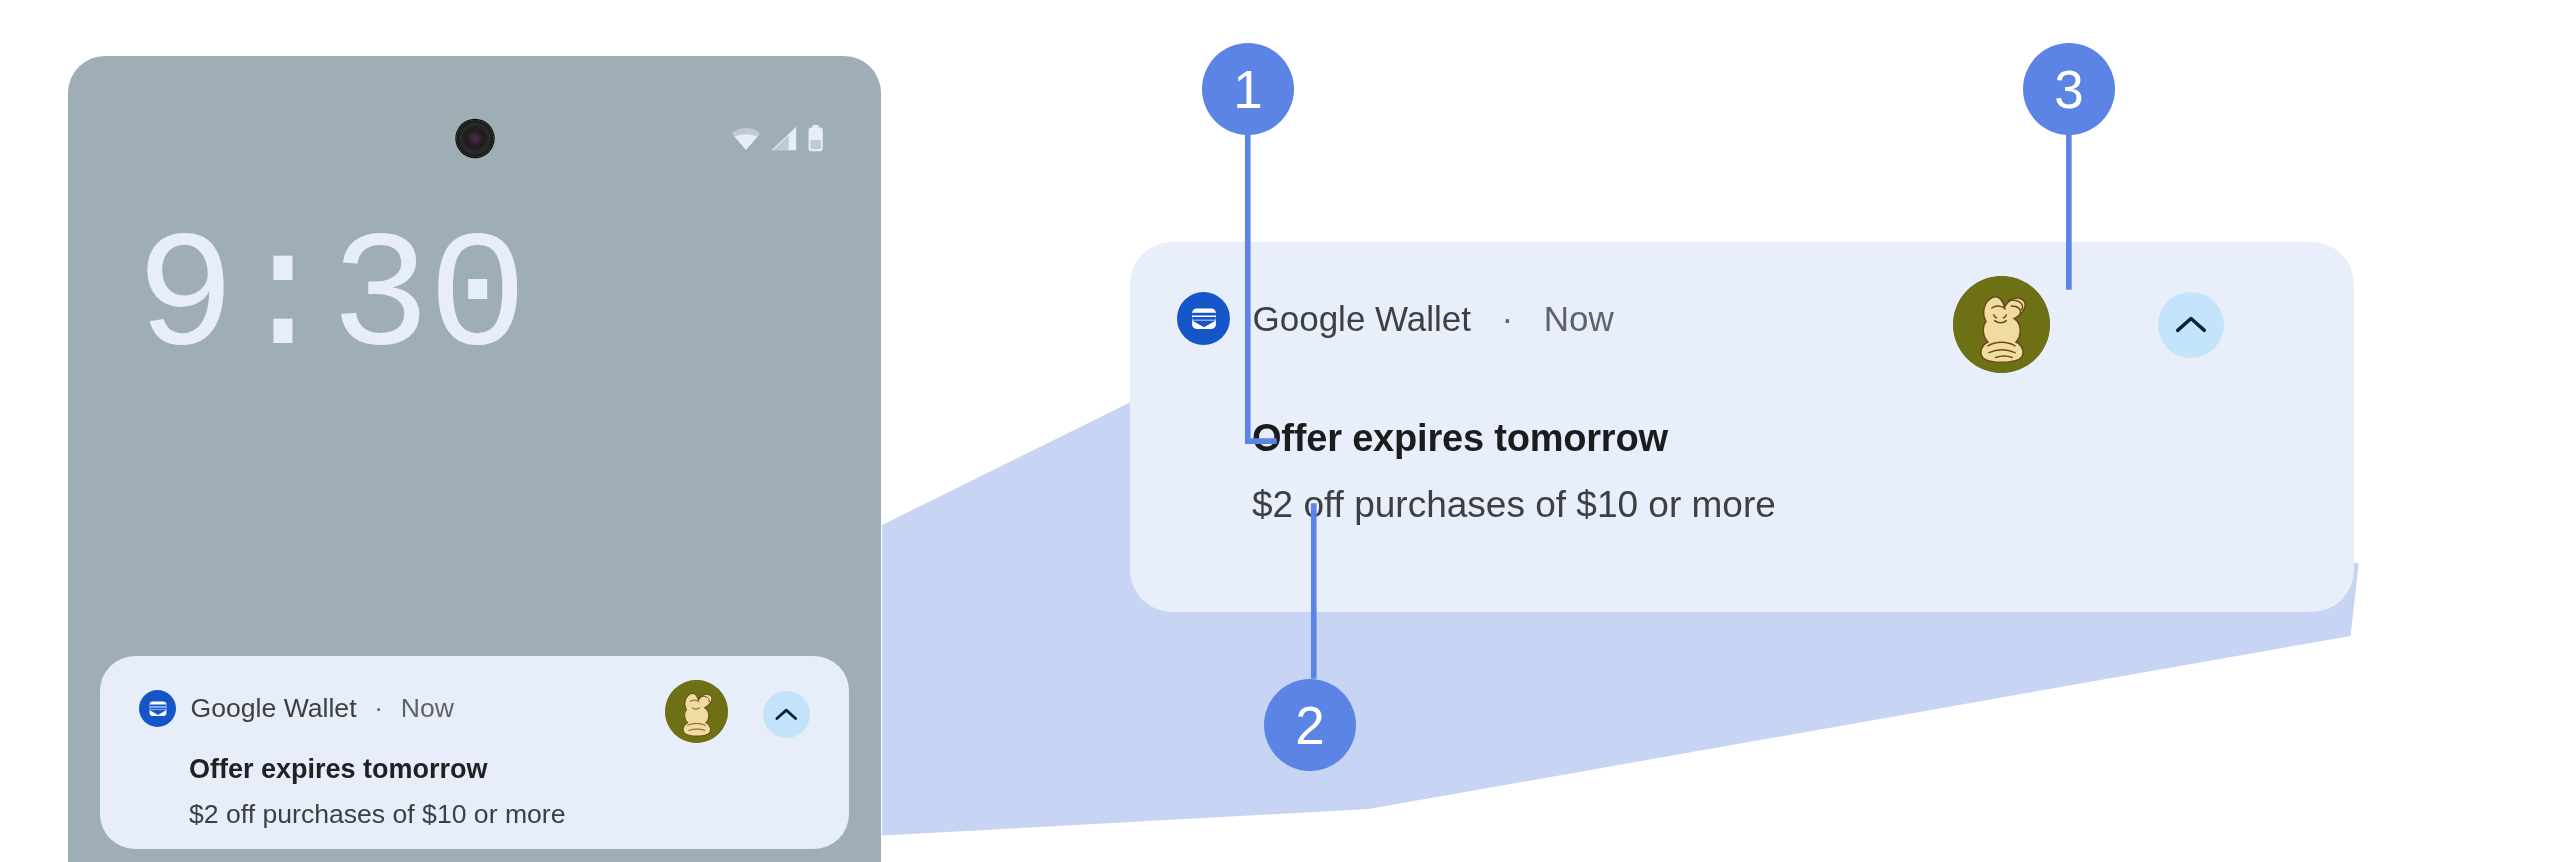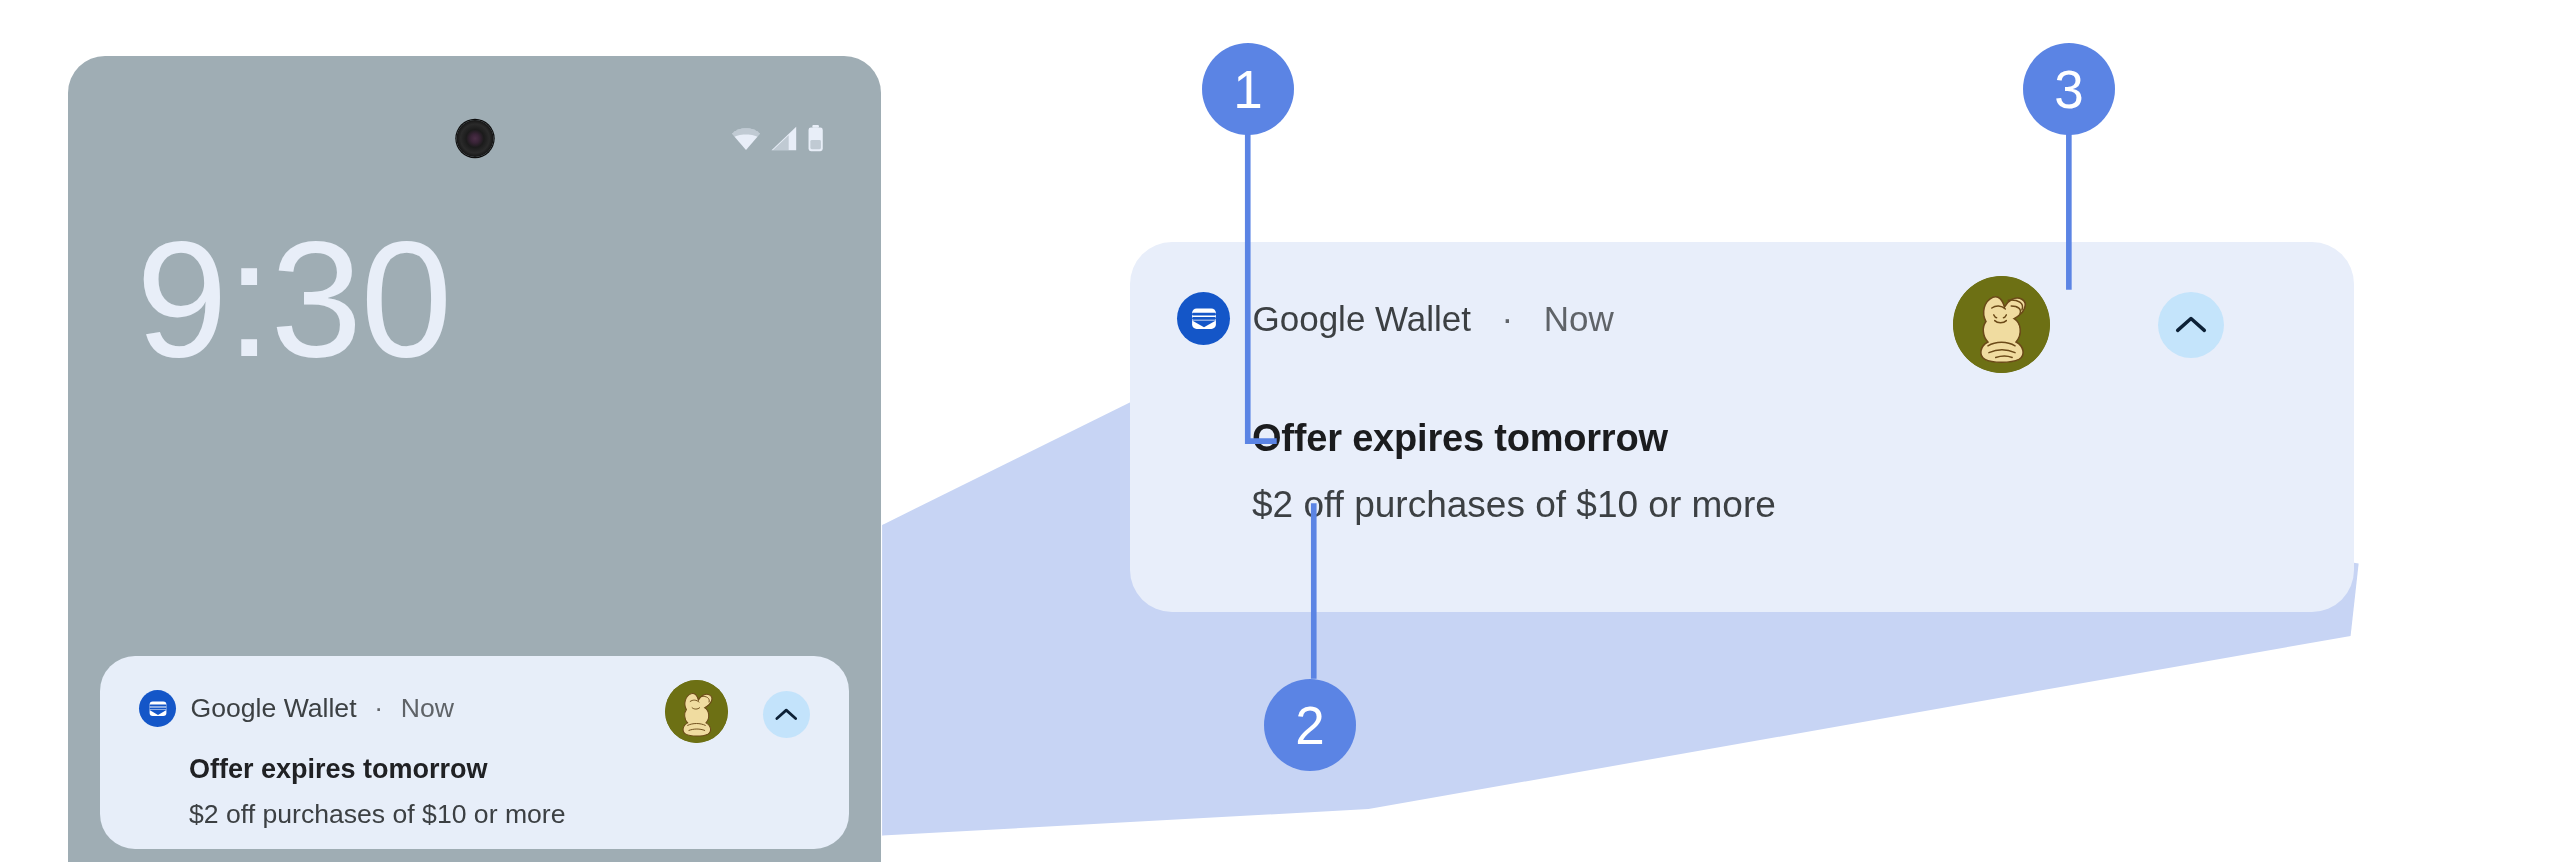--- a/index.html
+++ b/index.html
@@ -75,21 +75,21 @@
 
   #lock-clock {
     position: absolute;
     left: 68px;
     top: 161px;
     font-size: 165px;
     line-height: 1;
     font-weight: 300;
     color: #e8eef8;
     letter-spacing: -1.6px;
-    font-family: Liberation Sans, sans-serif;
+    font-family: Liberation Mono, monospace;
   }
 
   
   #phone-notif {
     position: absolute;
     left: 32px;
     top: 600px;
     width: 749px;
     height: 193px;
     background: #e7eef9;

